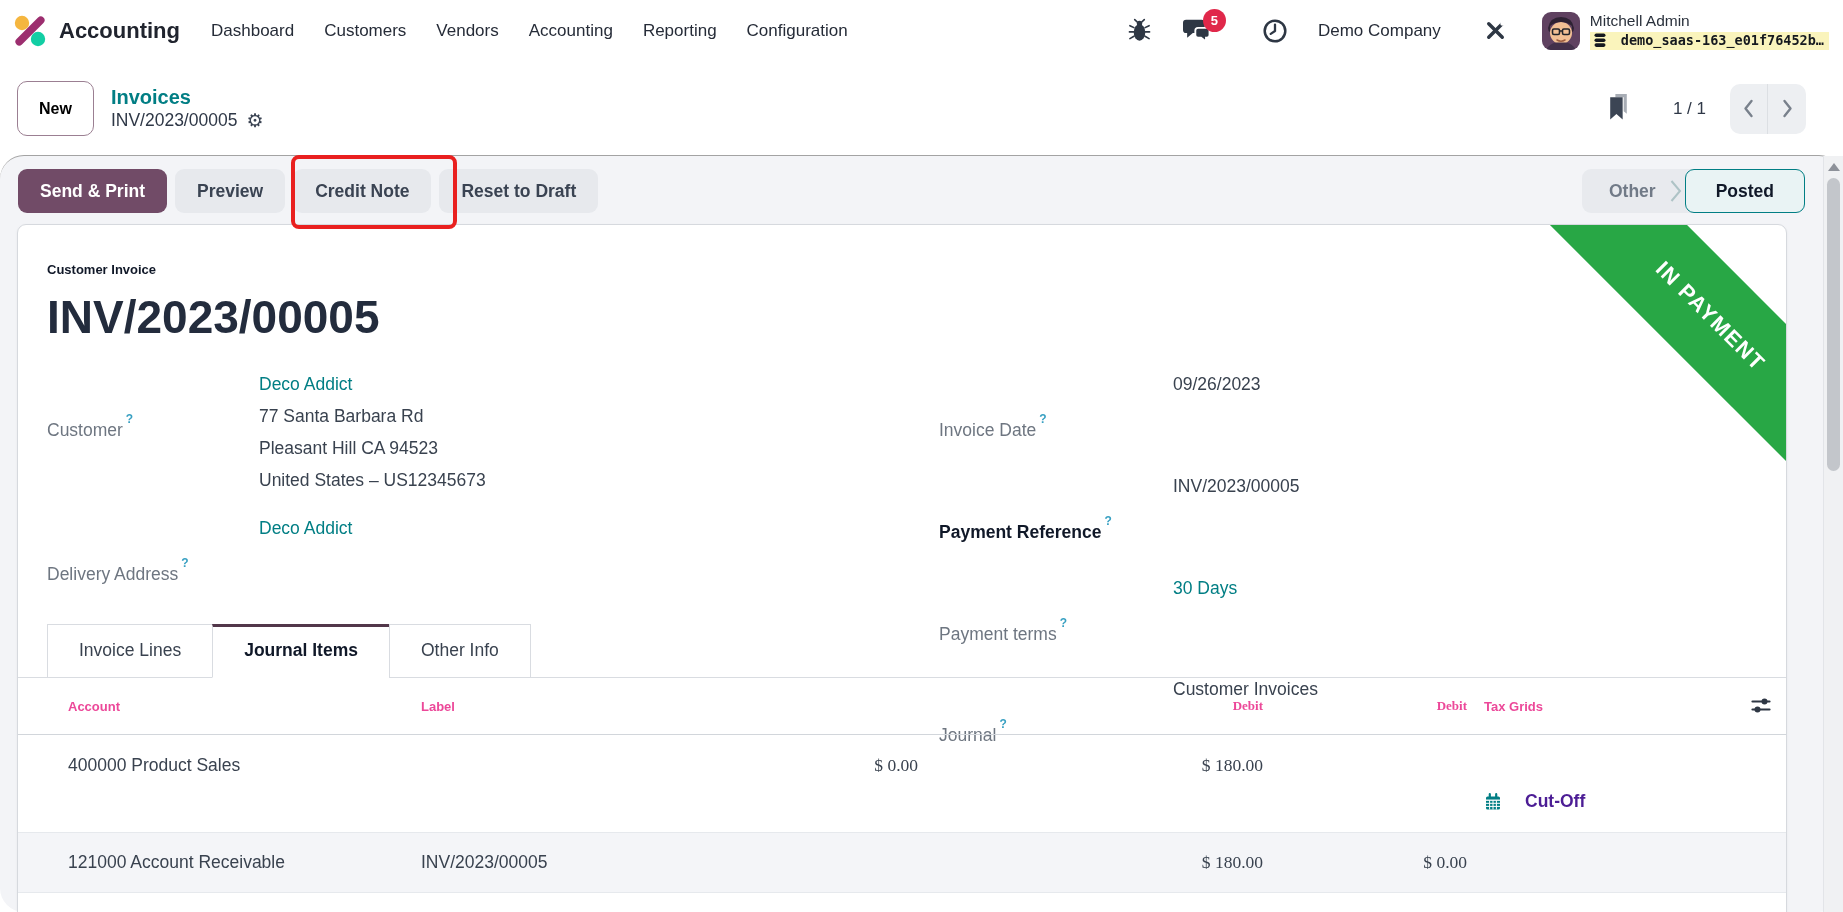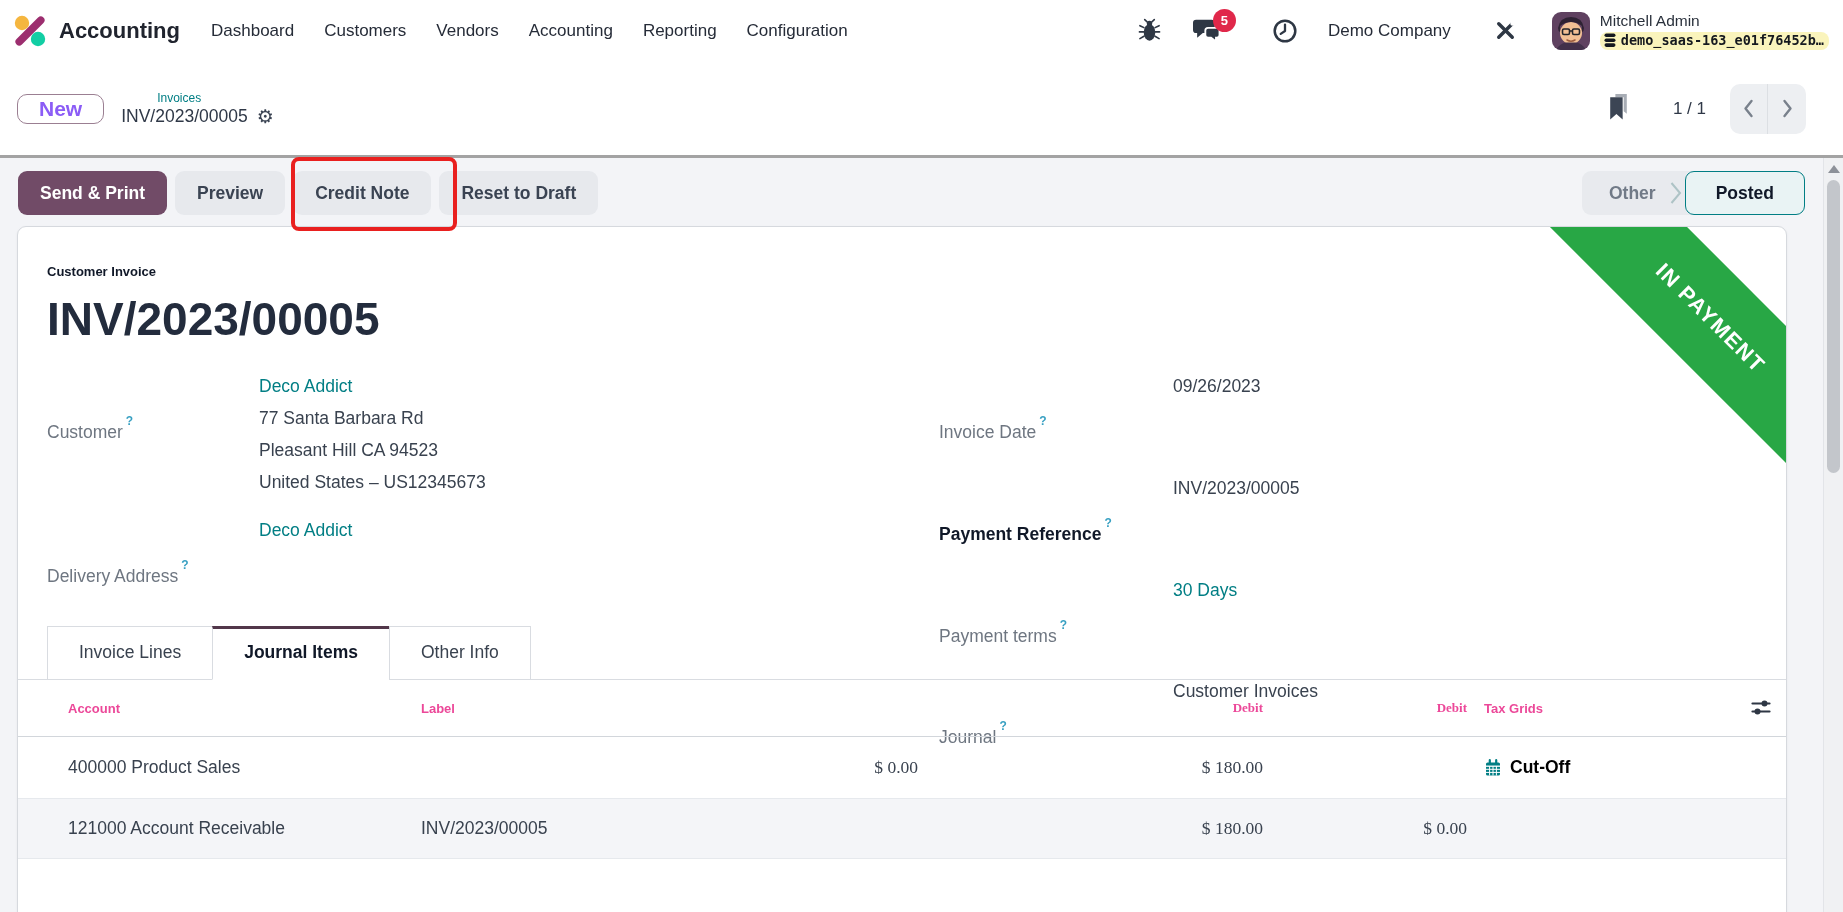--- a/index.html
+++ b/index.html
@@ -20,43 +20,43 @@
   .badge { position:absolute; top:-8px; right:-14px; min-width:23px; height:23px; border-radius:12px;
            background:#e0284a; color:#fff; font-size:13px; font-weight:700;
            display:flex; align-items:center; justify-content:center; padding:0 6px; }
   .clock-wrap { margin-left:50px; }
   .company { margin-left:30px; font-size:17px; color:#262c38; cursor:pointer; }
   .tools-wrap { margin-left:42px; }
   .user-block { margin-left:34px; display:flex; align-items:center; cursor:pointer; }
   .avatar { width:38px; height:38px; border-radius:9px; overflow:hidden; flex:none; }
   .user-text { margin-left:10px; display:flex; flex-direction:column; line-height:1.15; }
   .user-name { font-size:15.5px; color:#2a313c; }
-  .db-row { display:flex; align-items:center; gap:5px; background:#faf4bc; padding:1px 5px 2px 4px; margin-top:2px;border-radius:8px; }
+  .db-row { display:flex; align-items:center; gap:15px; background:#faf4bc; padding:1px 5px 2px 4px; margin-top:2px; }
   .db-name { font-family:"DejaVu Sans Mono", monospace; font-size:13.5px; font-weight:700; color:#15191f;
              white-space:nowrap; max-width:290px; overflow:hidden; }
 
   
   .control-panel { position:absolute; top:62px; left:0; right:0; height:93px; background:#fff;
                    display:flex; align-items:center; padding:0 37px 0 17px; }
-  .new-btn { height:30px; padding:0 21px; border:1px solid #9b7f92; border-radius:10px; background:#fff;
-             color:#8b5cf6; font-weight:700; font-size:21px; cursor:pointer; font-family:inherit; }
+  .new-btn { height:55px; padding:0 21px; border:1px solid #9b7f92; border-radius:10px; background:#fff;
+             color:#000000; font-weight:700; font-size:16px; cursor:pointer; font-family:inherit; }
   .breadcrumbs { margin-left:17px; display:flex; flex-direction:column; }
-  .bc-parent { color:#017e84; font-size:12px; font-weight:400; cursor:pointer;margin-left:36px; }
+  .bc-parent { color:#017e84; font-size:20px; font-weight:700; cursor:pointer; }
   .bc-current-row { display:flex; align-items:center; gap:9px; margin-top:1px; }
   .bc-current { font-size:17.5px; color:#2f3847; font-weight:500; }
   .gear { font-size:19px; color:#3a4352; cursor:pointer; line-height:1; }
   .cp-right { margin-left:auto; display:flex; align-items:center; }
   .bookmark { margin-right:42px; cursor:pointer; }
   .pager-count { margin-right:24px; font-size:17px; color:#2f3847; }
   .pager { display:flex; width:76px; height:50px; background:#edeff2; border-radius:10px; overflow:hidden; }
   .pager-btn { width:38px; display:flex; align-items:center; justify-content:center; cursor:pointer; }
   .pager-btn.prev { border-right:1px solid #dcdfe3; }
 
   
-  .content { position:absolute; top:155px; left:0; right:0; bottom:0; background:#f3f4f7; border-top:3px solid #a3a3a3; }
+  .content { position:absolute; top:155px; left:0; right:0; bottom:0; background:#f3f4f7; border-top:1px solid #a3a3a3;border-radius:24px; }
 
   .action-row { position:absolute; top:13px; left:18px; display:flex; gap:8px; z-index:5; }
   .btn { height:44px; border-radius:9px; padding:0 22px; font-size:17.5px; font-weight:600;
          display:flex; align-items:center; border:none; cursor:pointer; font-family:inherit; }
   .btn-primary { background:#714B67; color:#fff; }
   .btn-sec { background:#e7e9ed; color:#3a4352; }
 
   .red-box { position:absolute; left:291px; top:-1px; width:166px; height:74px; border:4px solid #e9201f;
              border-radius:8px; z-index:40; pointer-events:none; }
 
@@ -104,21 +104,21 @@
   .jtable { margin-left:-29px; }
   .tgrid { display:grid; grid-template-columns:353px 497px 345px 204px 179px 1fr; padding-left:50px; }
   .thead { height:57px; align-items:center; font-weight:700; font-size:13px; color:#ec4899;
            border-bottom:1px solid #d2d6db; position:relative; }
   .th-right, .td-right { text-align:right;font-family:Liberation Serif, serif; }
   .th-tax { padding-left:17px; }
   .col-settings-icon { position:absolute; right:14px; top:17px; cursor:pointer; }
   .trow { border-bottom:1px solid #e6e9ed; line-height:31px; font-size:17.5px; color:#39424f; align-items:start;
           padding-top:15px; padding-bottom:15px; cursor:pointer; }
   .trow.striped { background:#f4f5f8; padding-top:14px; padding-bottom:14px; }
-  .cutoff { display:flex; align-items:center; gap:8px; color:#000000; font-weight:700; padding-left:17px; cursor:pointer; }
+  .cutoff { display:flex; align-items:center; gap:23px; color:#4c1d95; font-weight:700; padding-left:17px; cursor:pointer;margin-top:36px; }
 
   
   .scrollbar { position:absolute; top:0; right:0; width:20px; height:100%; background:#f0f1f3; border-left:1px solid #e2e4e8; }
   .sb-arrow { position:absolute; top:7px; left:4px; width:0; height:0;
               border-left:6px solid transparent; border-right:6px solid transparent; border-bottom:8px solid #8d9199; }
   .sb-thumb { position:absolute; top:22px; left:3px; width:13px; height:293px; background:#c3c6cb; border-radius:7px; cursor:pointer; }
 </style>
 </head>
 <body>
 

